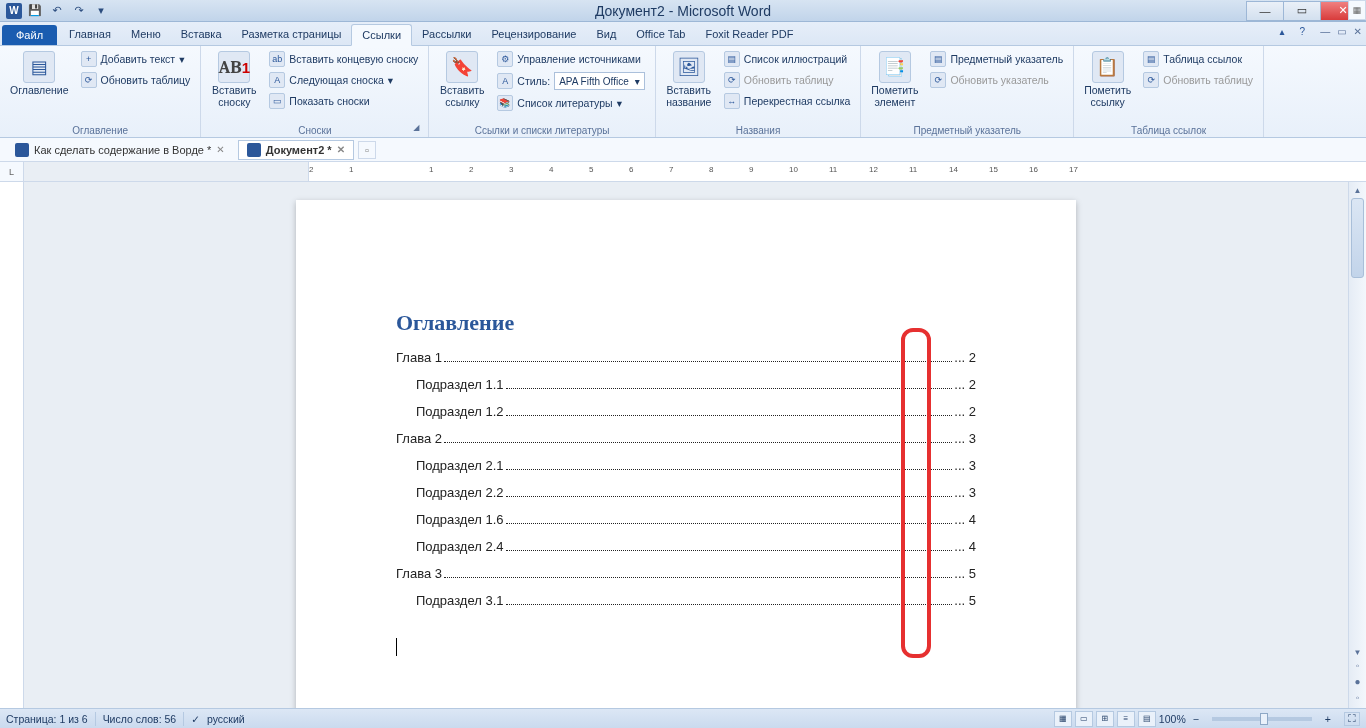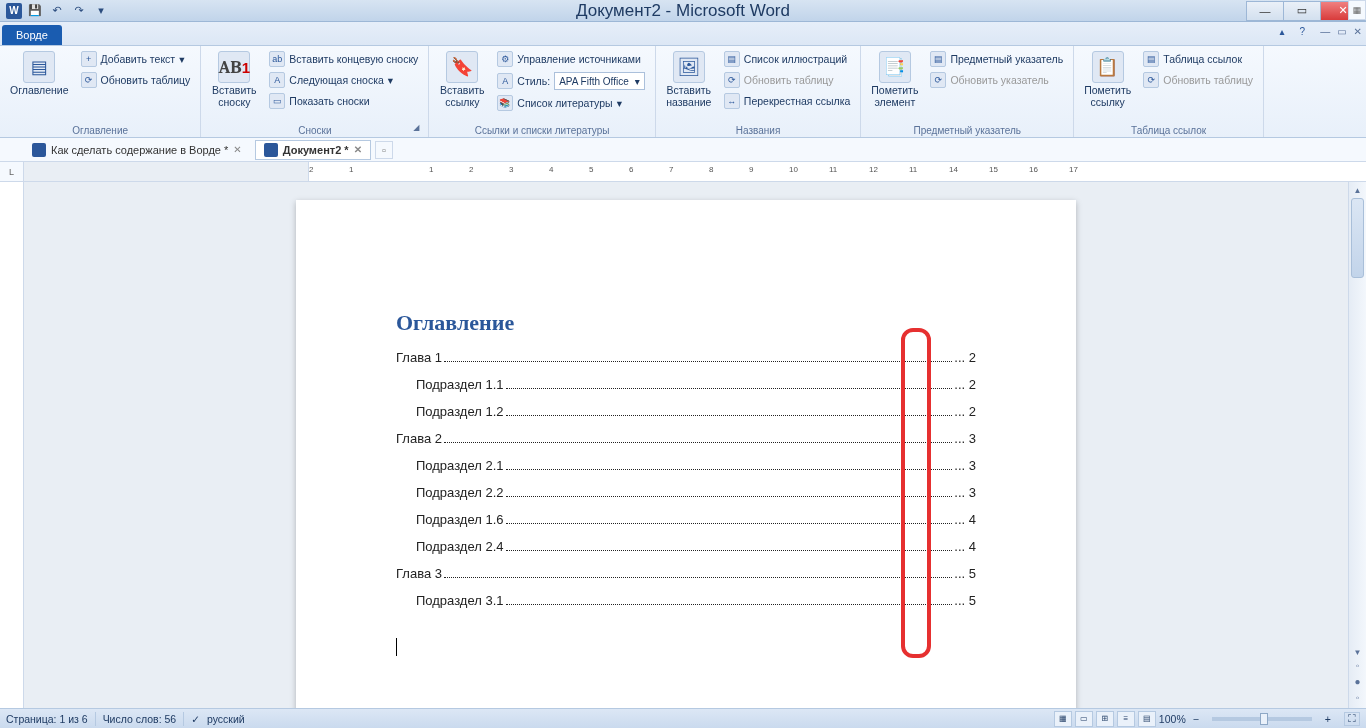--- a/index.html
+++ b/index.html
@@ -3,21 +3,21 @@
 <meta charset="utf-8">
 <style>
 * { margin:0; padding:0; box-sizing:border-box; font-family:"Segoe UI",Tahoma,sans-serif; }
 body { background:#fff; font-size:11px; color:#333; overflow:hidden; width:1366px; height:728px; }
 
 
 .titlebar { height:22px; background:linear-gradient(#d7e4f2,#c1d4ea); display:flex; align-items:center; position:relative; border-bottom:1px solid #9db7d6; }
 .qat { display:flex; align-items:center; gap:4px; padding:0 6px; }
 .qat-icon { width:16px; height:16px; background:#2b579a; color:#fff; display:flex; align-items:center; justify-content:center; font-size:10px; font-weight:bold; border-radius:2px; }
 .qat-btn { width:18px; height:18px; display:flex; align-items:center; justify-content:center; color:#2b4c7e; cursor:pointer; }
-.title-text { position:absolute; left:50%; transform:translateX(-50%); font-size:17px; color:#1f3b63;text-align:center; }
+.title-text { position:absolute; left:50%; transform:translateX(-50%); font-size:14px; color:#1f3b63;text-align:center; }
 .win-controls { margin-left:auto; display:flex; }
 .win-btn { width:38px; height:20px; display:flex; align-items:center; justify-content:center; background:linear-gradient(#eaf0f8,#d3e0ef); border:1px solid #9db7d6; margin-left:-1px; cursor:pointer; }
 .win-btn.close { background:linear-gradient(#f08080,#d83b3b); color:#fff; width:46px; border-radius:0 3px 0 0; }
 
 
 .tabs-row { height:24px; background:linear-gradient(#e6eef9,#dce7f5); display:flex; align-items:flex-end; border-bottom:1px solid #b5c9e1; padding-left:2px; position:relative; }
 .file-tab { background:#1a5cb0; color:#fff; padding:4px 14px; font-size:11px; border-radius:3px 3px 0 0; cursor:pointer; margin-right:2px; }
 .tab { padding:4px 10px; font-size:11px; color:#1f3b63; cursor:pointer; }
 .tab.active { background:#f5f9fe; border:1px solid #b5c9e1; border-bottom:1px solid #f5f9fe; border-radius:3px 3px 0 0; margin-bottom:-1px; }
 .mdi-controls { position:absolute; right:4px; top:4px; display:flex; gap:7px; color:#5a7299; }
@@ -32,21 +32,21 @@
 .dlg-launcher { position:absolute; right:0; bottom:1px; width:12px; height:12px; font-size:8px; color:#5a7299; cursor:pointer; }
 .big-btn { display:flex; flex-direction:column; align-items:center; justify-content:flex-start; gap:2px; padding:2px 4px; cursor:pointer; min-width:54px; }
 .big-btn .ico { width:32px; height:32px; background:#e0e8f4; border:1px solid #b5c9e1; border-radius:3px; display:flex; align-items:center; justify-content:center; font-size:18px; color:#2b579a; }
 .big-btn .lbl { font-size:10.5px; color:#1f3b63; text-align:center; line-height:1.1; }
 .small-col { display:flex; flex-direction:column; gap:1px; }
 .small-btn { display:flex; align-items:center; gap:4px; padding:2px 4px; cursor:pointer; font-size:10.5px; color:#1f3b63; white-space:nowrap; }
 .small-ico { width:16px; height:16px; background:#e0e8f4; border:1px solid #b5c9e1; border-radius:2px; display:flex; align-items:center; justify-content:center; font-size:9px; color:#2b579a; }
 .combo { display:flex; align-items:center; border:1px solid #abc0db; background:#fff; height:18px; font-size:10px; padding:0 4px; gap:6px; }
 
 
-.doctab-bar { height:24px; background:#f5f9fe; border-bottom:1px solid #cdd9ea; display:flex; align-items:center; padding:0 23px; gap:4px; }
+.doctab-bar { height:24px; background:#f5f9fe; border-bottom:1px solid #cdd9ea; display:flex; align-items:center; padding:0 6px; gap:4px; }
 .doctab { display:flex; align-items:center; gap:5px; padding:2px 8px; border:1px solid transparent; cursor:pointer; font-size:11px; color:#333; }
 .doctab.active { background:#fff; border:1px solid #b5c9e1; font-weight:bold; }
 .doctab .doc-ico { width:14px; height:14px; background:#2b579a; border-radius:2px; display:inline-block; }
 .doctab .x { color:#888; font-size:10px; }
 .newdoc { width:18px; height:18px; border:1px solid #cdd9ea; display:flex; align-items:center; justify-content:center; cursor:pointer; color:#888; }
 
 
 .ruler-outer { height:20px; background:#e9eef4; border-bottom:1px solid #cdd9ea; display:flex; }
 .ruler-corner { width:24px; border-right:1px solid #cdd9ea; display:flex; align-items:center; justify-content:center; font-size:9px; color:#666; background:#f5f9fe; }
 .ruler-space { flex:0 0 284px; background:#e9eef4; }
@@ -98,21 +98,33 @@
   </div>
   <div class="title-text">Документ2 - Microsoft Word</div>
   <div class="win-controls">
     <div class="win-btn">—</div>
     <div class="win-btn">▭</div>
     <div class="win-btn close">✕</div>
   </div>
 </div>
 
 <div class="tabs-row">
-  <div class="file-tab">Ворде</div>
+  <div class="file-tab">Файл</div>
+  <div id="tabs-holder" style="display:flex;">
+      <div class="tab">Главная</div>
+      <div class="tab">Меню</div>
+      <div class="tab">Вставка</div>
+      <div class="tab">Разметка страницы</div>
+      <div class="tab active">Ссылки</div>
+      <div class="tab">Рассылки</div>
+      <div class="tab">Рецензирование</div>
+      <div class="tab">Вид</div>
+      <div class="tab">Office Tab</div>
+      <div class="tab">Foxit Reader PDF</div>
+    </div>
   <div class="mdi-controls">
     <span class="help-icon">▴</span>
     <span class="help-icon">?</span>
     <span>—</span>
     <span>▭</span>
     <span>✕</span>
   </div>
 </div>
 
 <div class="ribbon">

